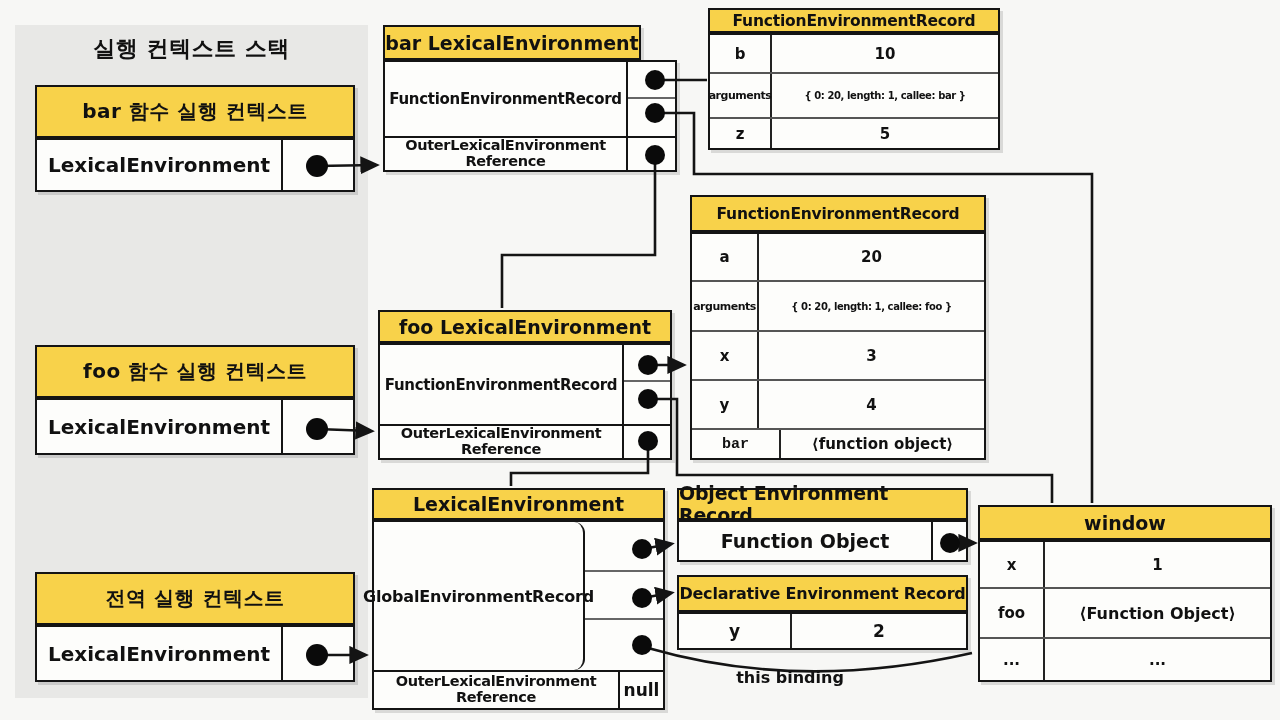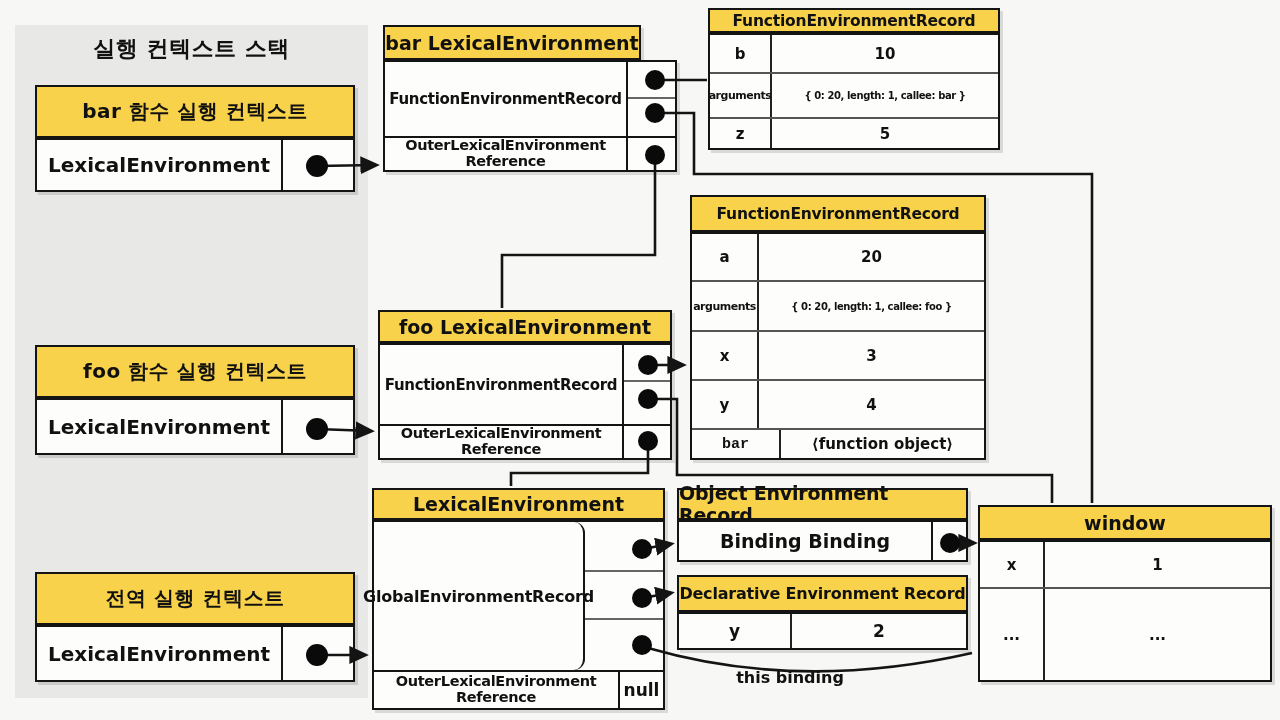--- a/index.html
+++ b/index.html
@@ -145,35 +145,39 @@
       <div class="cell outer-label" style="width:246px;border-right:2px solid #141414;flex-direction:column;">
         <span>OuterLexicalEnvironment</span>
           <span>Reference</span>
       </div>
       <div class="cell fs17" style="flex:1;">null</div>
     </div>
   </div>
 
   <div class="abs yellow hdr fs19" style="left:677px;top:488px;width:291px;height:32px;letter-spacing:-0.2px;">Object Environment Record</div>
   <div class="abs body-box" style="left:677px;top:520px;width:291px;height:42px;">
-    <div class="cell fs19" style="flex:1;border-right:2px solid #141414;">Binding Binding</div>
+    <div class="cell fs19" style="flex:1;border-right:2px solid #141414;">Function Object</div>
     <div class="cell" style="width:33px;"></div>
   </div>
 
   <div class="abs yellow hdr fs16" style="left:677px;top:575px;width:291px;height:37px;letter-spacing:-0.2px;">Declarative Environment Record</div>
   <div class="abs body-box" style="left:677px;top:612px;width:291px;height:38px;">
     <div class="cell fs17" style="width:113px;border-right:2px solid #222;">y</div>
     <div class="cell fs17" style="flex:1;">2</div>
   </div>
 
   <div class="abs yellow hdr" style="left:978px;top:505px;width:294px;height:35px;font-size:19px;">window</div>
   <div class="abs body-box" style="left:978px;top:540px;width:294px;height:142px;flex-direction:column;">
     <div style="display:flex;height:45px;">
       <div class="cell tkey fs15" style="width:65px;">x</div>
       <div class="cell tval fs15">1</div>
+    </div>
+    <div class="trow" style="height:48px;">
+      <div class="cell tkey fs15" style="width:65px;">foo</div>
+      <div class="cell tval fs16">⟨Function Object⟩</div>
     </div>
     <div class="trow" style="flex:1;">
       <div class="cell tkey fs15" style="width:65px;">...</div>
       <div class="cell tval fs15">...</div>
     </div>
   </div>
 
   <div class="abs this-binding" style="left:700px;top:668px;width:180px;">this binding</div>
 
   <svg class="overlay" width="1280" height="720" viewBox="0 0 1280 720">

